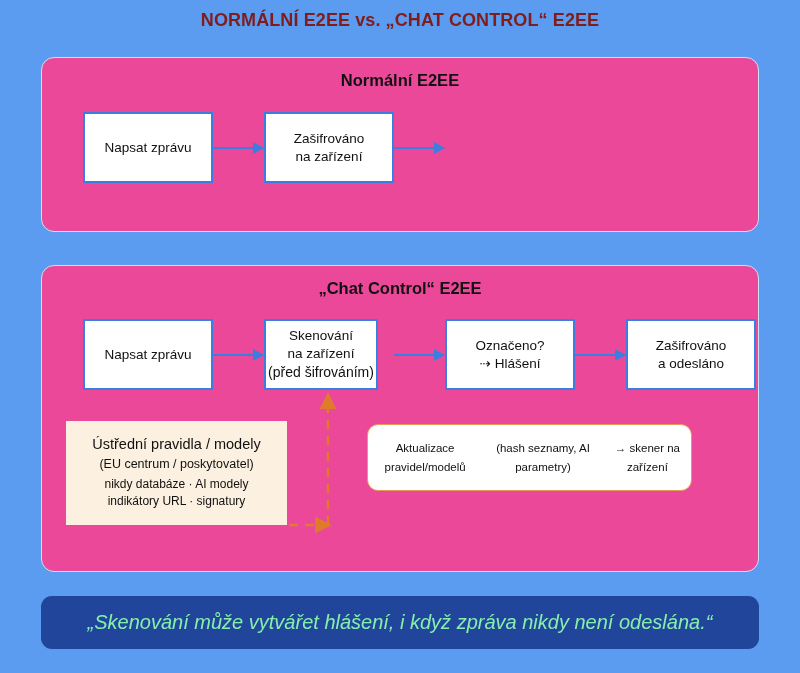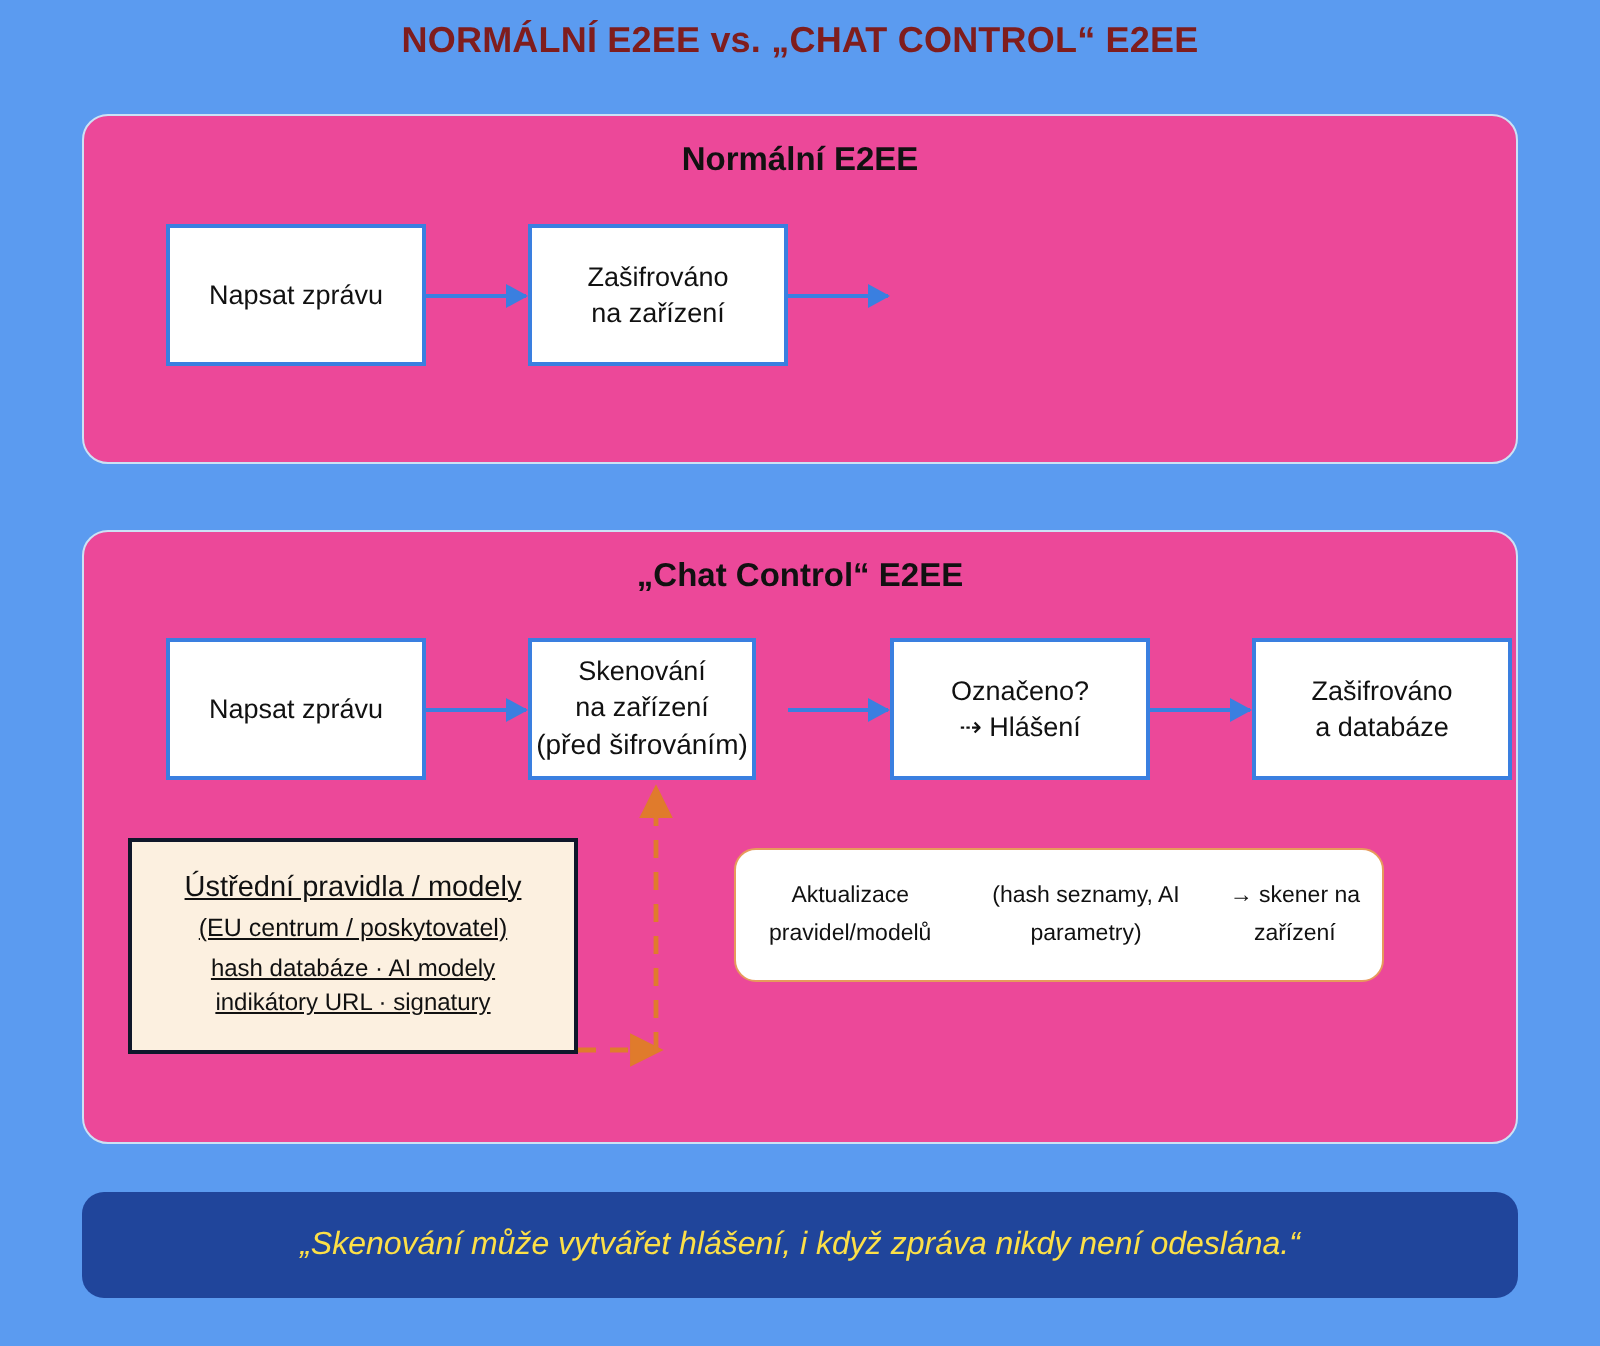--- a/index.html
+++ b/index.html
@@ -65,29 +65,28 @@
     right: -1px; top: -5px;
     width: 0; height: 0;
     border-top: 6px solid transparent;
     border-bottom: 6px solid transparent;
     border-left: 11px solid #3A7FE0;
   }
 
   .rules-box {
     position: absolute;
     background: #FCF0E0;
-    border: 2px solid #0f172a;
+    border: 2px solid #ec4899;
     display: flex;
     flex-direction: column;
     align-items: center;
     justify-content: center;
     text-align: center;
     color: #111111;
     padding: 6px 8px;
-    text-decoration: underline;
   }
   .rules-box .hl { font-size: 14.5px; margin-bottom: 5px; }
   .rules-box .l2 { font-size: 12.5px; margin-bottom: 5px; }
   .rules-box .l3 { font-size: 12px; line-height: 1.45; }
 
   .update-box {
     position: absolute;
     background: #FFFFFF;
     border: 1.5px solid #E79A5C;
     border-radius: 11px;
@@ -109,23 +108,23 @@
   }
 
   .footer-banner {
     position: absolute;
     left: 41px; top: 596px; width: 718px; height: 53px;
     background: #20459B;
     border-radius: 11px;
     display: flex; align-items: center; justify-content: center;
   }
   .footer-banner span {
-    color: #fde047;
+    color: #86efac;
     font-style: italic;
-    font-size: 16px;
+    font-size: 20px;
   }
 </style>
 </head>
 <body>
 
 <div id="root">
 
   <div class="page-title">NORMÁLNÍ E2EE vs. „CHAT CONTROL“ E2EE</div>
 
   <div class="panel" id="panel-normal">
@@ -160,27 +159,27 @@
     <div class="arrow" style="left:352px; top:88px; width:50px;"></div>
 
     <div class="flow-box" style="left:403px; top:53px; width:130px; height:71px;">
       <span>Označeno?</span>
       <span>⇢ Hlášení</span>
     </div>
     <div class="arrow" style="left:533px; top:88px; width:50px;"></div>
 
     <div class="flow-box" style="left:584px; top:53px; width:130px; height:71px;">
       <span>Zašifrováno</span>
-      <span>a databáze</span>
+      <span>a odesláno</span>
     </div>
 
     <div class="rules-box" style="left:22px; top:153px; width:225px; height:108px;">
       <span class="hl">Ústřední pravidla / modely</span>
       <span class="l2">(EU centrum / poskytovatel)</span>
-      <span class="l3">hash databáze · AI modely</span>
+      <span class="l3">nikdy databáze · AI modely</span>
       <span class="l3">indikátory URL · signatury</span>
     </div>
 
     <div class="update-box" style="left:325px; top:158px; width:325px; height:67px;">
       <span>Aktualizace pravidel/modelů</span>
       <span>(hash seznamy, AI parametry)</span>
       <span>→ skener na zařízení</span>
     </div>
   </div>
 

